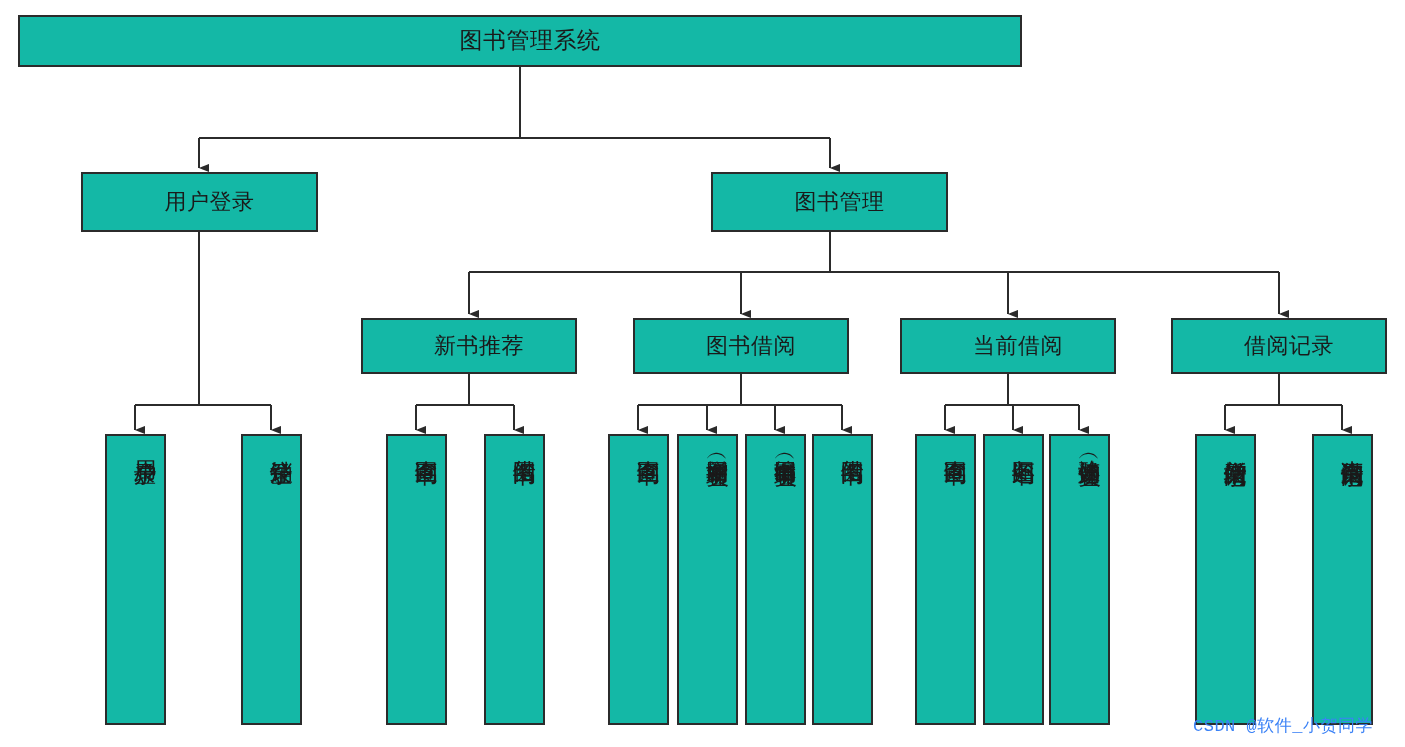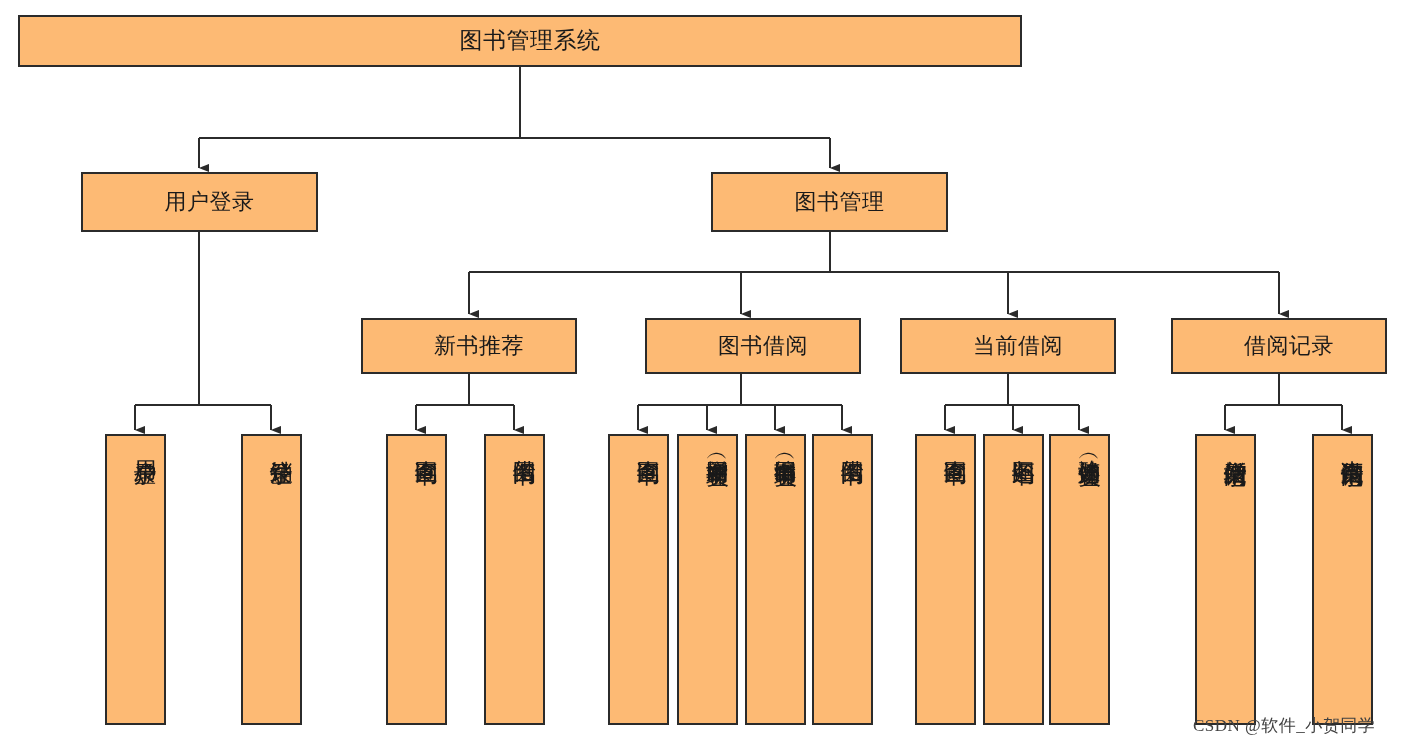--- a/index.html
+++ b/index.html
@@ -22,21 +22,21 @@
     position: absolute;
     left: 0;
     top: 0;
     width: 1405px;
     height: 747px;
     pointer-events: none;
   }
   .node {
     position: absolute;
     box-sizing: border-box;
-    background: #fdba74;
+    background: #14b8a6;
     border: 2px solid #2b2b2b;
     display: flex;
     align-items: center;
     justify-content: center;
     color: #1a1a1a;
     z-index: 2;
     padding-left: 20px;
   }
   .node .label {
     display: block;
@@ -61,26 +61,26 @@
     font-size: 23px;
     line-height: 1.06;
     letter-spacing: 1px;
     white-space: nowrap;
   }
   .node.vertical.tall-fit .label {
     font-size: 22px;
   }
   .watermark {
     position: absolute;
-    color: #404040;
+    color: #3b82f6;
     font-size: 17px;
     letter-spacing: 0.5px;
     white-space: nowrap;
     z-index: 3;
-    font-family: Liberation Serif, serif;
+    font-family: Liberation Mono, monospace;
   }
 </style>
 </head>
 <body>
 
 <div id="canvas">
 
   <svg class="edges" viewBox="0 0 1405 747">
     <defs>
       <marker id="arrow" markerWidth="9" markerHeight="11" refX="4.2" refY="10.4" orient="auto" markerUnits="userSpaceOnUse">
@@ -138,21 +138,21 @@
   <div class="node horizontal" style="left:81px; top:172px; width:237px; height:60px;">
     <span class="label">用户登录</span>
   </div>
   <div class="node horizontal" style="left:711px; top:172px; width:237px; height:60px;">
     <span class="label">图书管理</span>
   </div>
 
   <div class="node horizontal" style="left:361px; top:318px; width:216px; height:56px;">
     <span class="label">新书推荐</span>
   </div>
-  <div class="node horizontal" style="left:633px; top:318px; width:216px; height:56px;margin-left:12px;">
+  <div class="node horizontal" style="left:633px; top:318px; width:216px; height:56px;">
     <span class="label">图书借阅</span>
   </div>
   <div class="node horizontal" style="left:1171px; top:318px; width:216px; height:56px;">
     <span class="label">借阅记录</span>
   </div>
   <div class="node horizontal" style="left:900px; top:318px; width:216px; height:56px;">
     <span class="label">当前借阅</span>
   </div>
 
   <div class="node vertical" style="left:105px; top:434px; width:61px; height:291px;">

